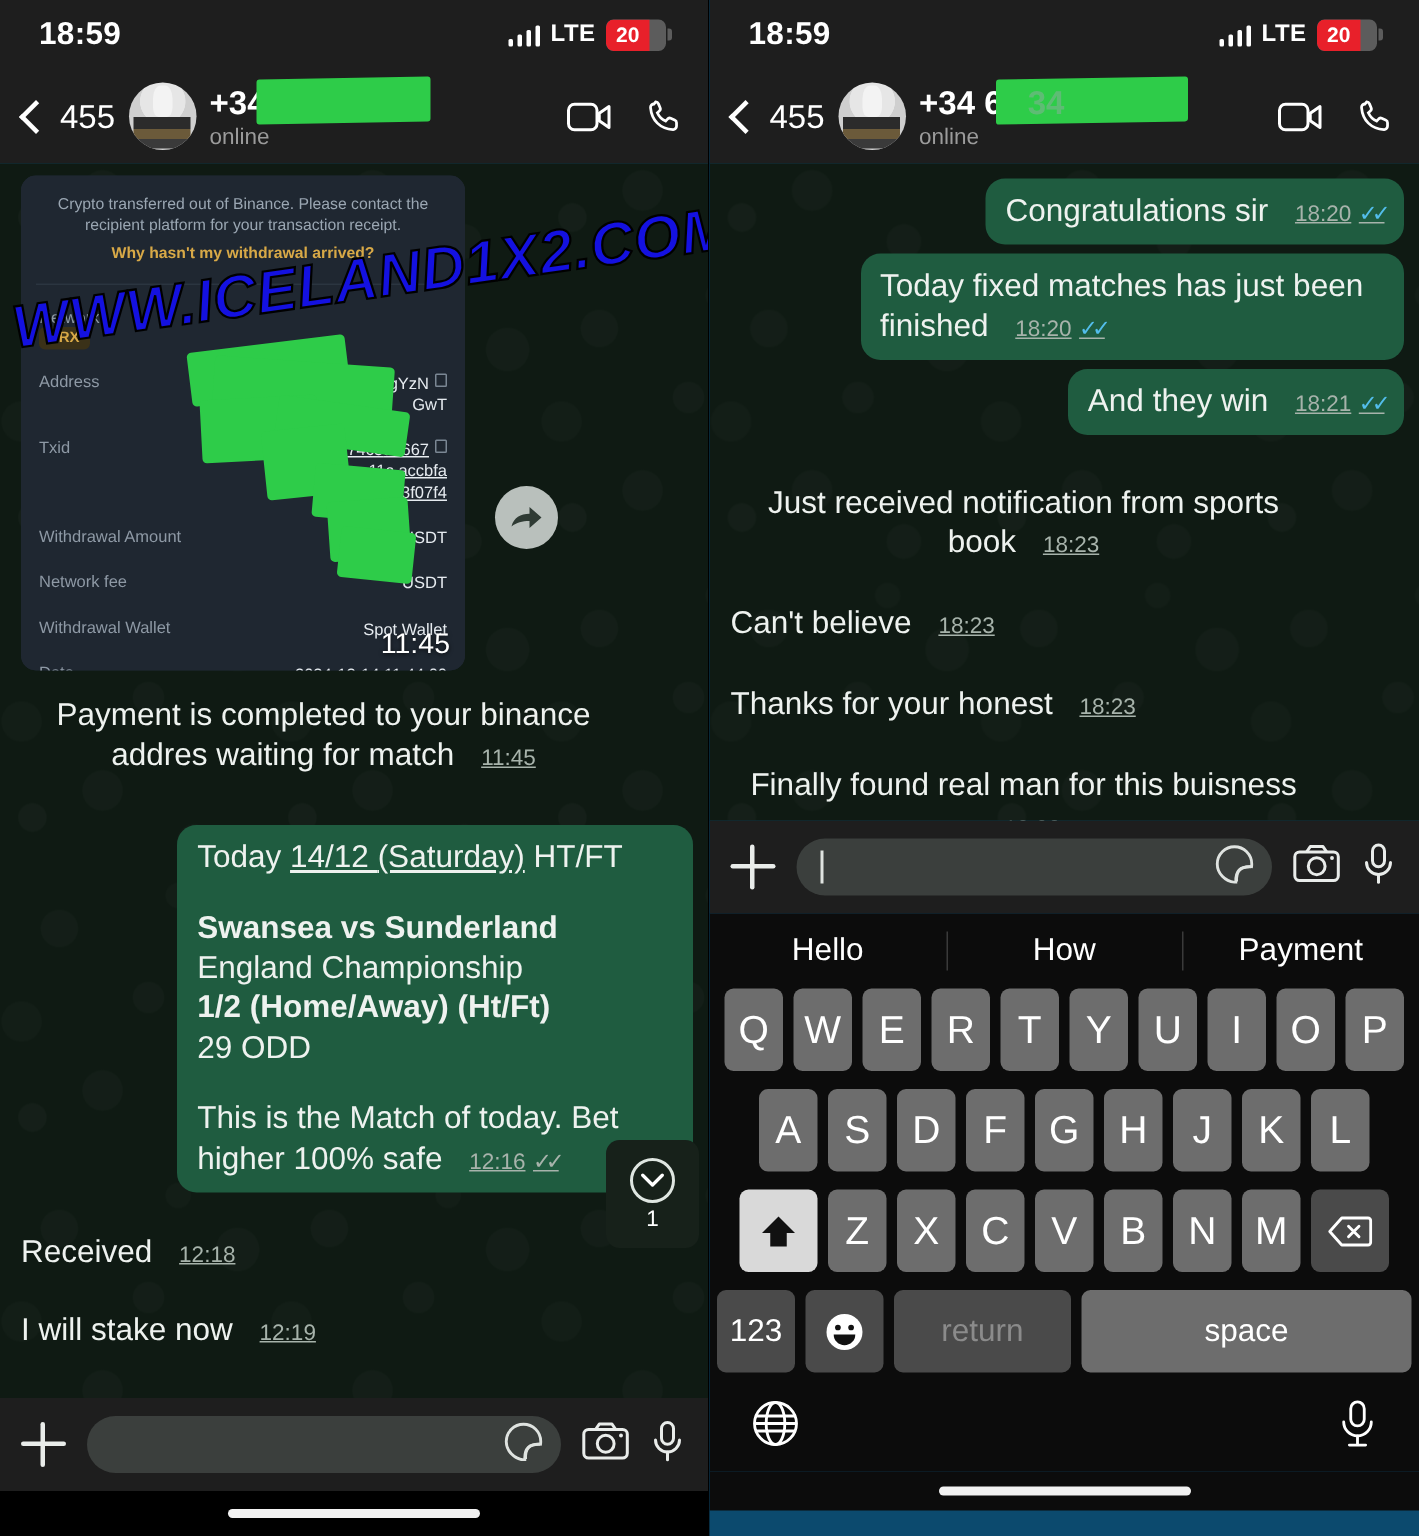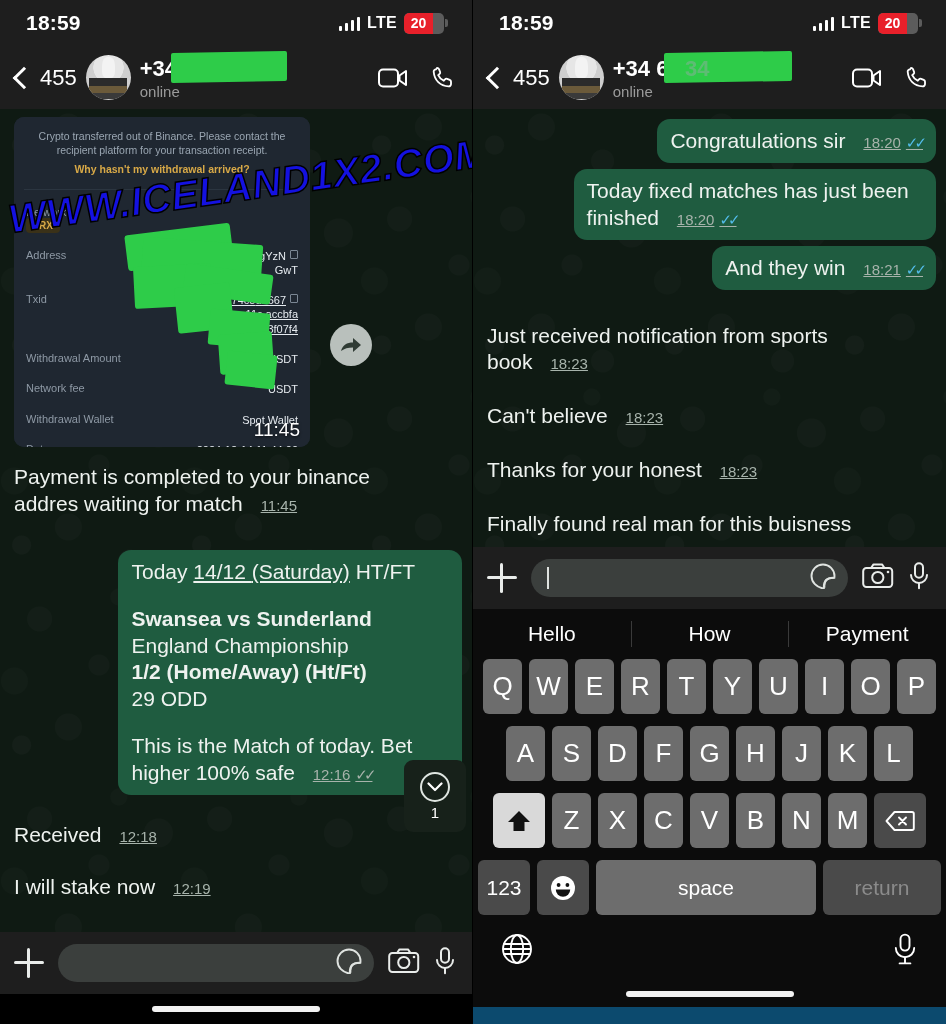--- a/index.html
+++ b/index.html
@@ -98,21 +98,21 @@
 
   .row { display: flex; margin-bottom: 6px; }
   .row.out { justify-content: flex-end; }
   .row.in  { justify-content: flex-start; }
   .bubble {
     position: relative; max-width: 86%;
     border-radius: 13px; padding: 9px 13px 8px;
     font-size: 21px; line-height: 1.28; color: #eef2ef;
   }
   .bubble.out { background: #1f5c40; }
-  .bubble.in  { background: #1b251d; }
+  .bubble.in  { background: #1b251d; text-align: center; }
   .bubble.flat { background: transparent; padding-left: 4px; }
   .bubble .txt { display: inline; }
   .meta {
     display: inline-flex; align-items: center; gap: 5px;
     font-size: 15px; color: #a7b3ab; margin-left: 12px;
     white-space: nowrap; vertical-align: baseline; text-decoration: underline;
   }
   .ticks { display: inline-block; color: #53bdeb; font-size: 15px; letter-spacing: -4px; }
   .ticks.grey { color: #a7b3ab; }
 
@@ -651,22 +651,22 @@
       <div class="krow" style="margin-bottom:6px;">
         <div class="key num">123</div>
         <div class="key emoji">
           <svg width="28" height="28" viewBox="0 0 28 28">
               <circle cx="14" cy="14" r="12" fill="#fff"></circle>
               <circle cx="9.6" cy="11" r="1.9" fill="#111"></circle>
               <circle cx="18.4" cy="11" r="1.9" fill="#111"></circle>
               <path d="M6.8 15.6 H21.2 A7.2 7.2 0 0 1 6.8 15.6 Z" fill="#111"></path>
             </svg>
         </div>
+        <div class="key return">return</div>
         <div class="key space">space</div>
-        <div class="key return">return</div>
       </div>
 
       <div class="kbd-bottom">
         <div>
           <svg width="32" height="32" viewBox="0 0 32 32">
               <circle cx="16" cy="16" r="14" fill="none" stroke="#fff" stroke-width="1.9"></circle>
               <ellipse cx="16" cy="16" rx="6.2" ry="14" fill="none" stroke="#fff" stroke-width="1.9"></ellipse>
               <path d="M2.4 11 H29.6 M2.4 21 H29.6 M2 16 H30" stroke="#fff" stroke-width="1.9"></path>
             </svg>
         </div>

